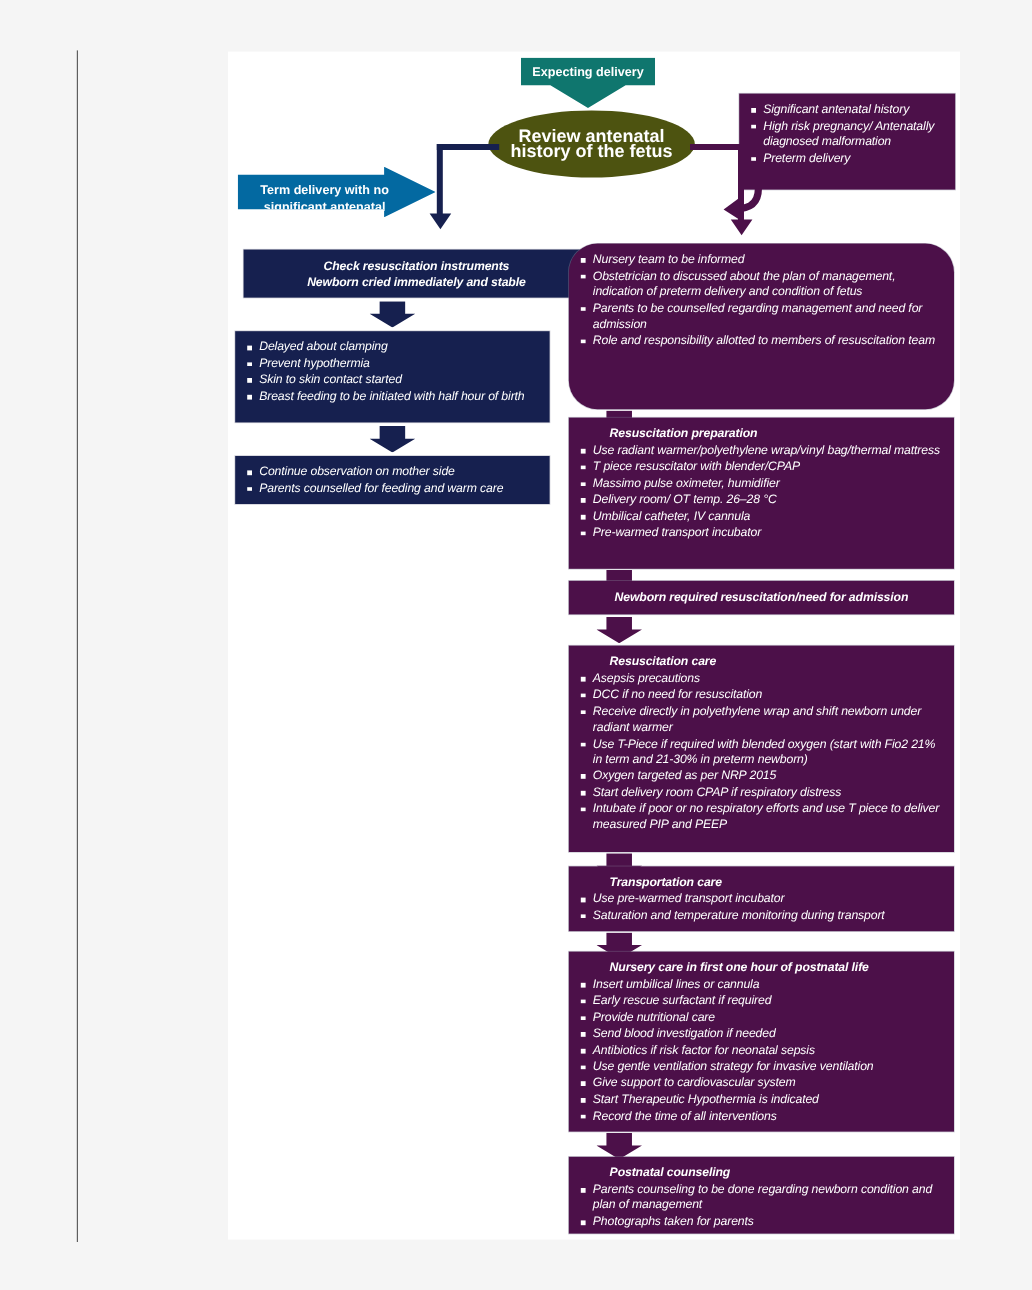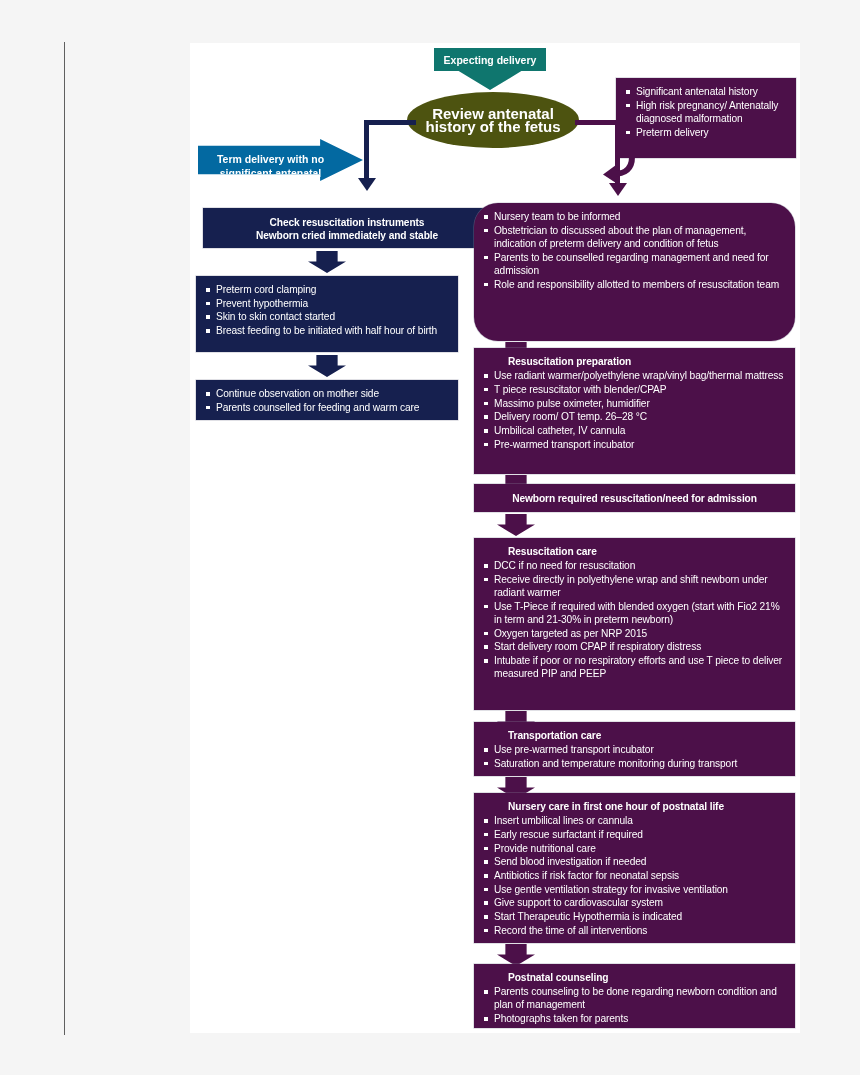--- a/index.html
+++ b/index.html
@@ -39,21 +39,21 @@
   .node {
     position: absolute;
     box-sizing: border-box;
     color: #ffffff;
     font-size: 10.2px;
     line-height: 13.2px;
     letter-spacing: -0.1px;
   }
   .navy   { background: #16204f; }
   .purple { background: #4c1049; }
-  .box    { padding: 7px 10px 8px 10px; box-shadow: 0 0 0 0.6px rgba(140,140,160,.45); }
+  .box    { padding: 7px 10px 8px 10px; box-shadow: 0 0 0 0.6px rgba(140,140,160,.45); font-style: italic; }
 
   .title {
     font-weight: bold;
     display: block;
     margin-bottom: 1px;
     padding-left: 24px;
   }
   .center { text-align: center; font-weight: bold; }
 
   ul.bul {
@@ -189,21 +189,21 @@
 
 <div class="node navy box center" style="left:203px; top:208px; width:288px; height:40px; padding-top:8px;">
   <span>Check resuscitation instruments</span><br>
   <span>Newborn cried immediately and stable</span>
 </div>
 
 <div class="chev navyc" style="left:308px; top:251px; width:38px; height:22px;"></div>
 
 <div class="node navy box" style="left:196px; top:276px; width:262px; height:76px;">
   <ul class="bul">
-    <li>Preterm cord clamping</li>
+    <li>Delayed about clamping</li>
     <li>Prevent hypothermia</li>
     <li>Skin to skin contact started</li>
     <li>Breast feeding to be initiated with half hour of birth</li>
   </ul>
 </div>
 
 <div class="chev navyc" style="left:308px; top:355px; width:38px; height:22px;"></div>
 
 <div class="node navy box" style="left:196px; top:380px; width:262px; height:40px;">
   <ul class="bul">
@@ -239,20 +239,21 @@
 
 <div class="node purple box center" style="left:474px; top:484px; width:321px; height:28px; padding-top:8px;">
   <span>Newborn required resuscitation/need for admission</span>
 </div>
 
 <div class="chev purplec" style="left:497px; top:514px; width:38px; height:22px;"></div>
 
 <div class="node purple box" style="left:474px; top:538px; width:321px; height:172px;">
   <span class="title">Resuscitation care</span>
   <ul class="bul">
+    <li>Asepsis precautions</li>
     <li>DCC if no need for resuscitation</li>
     <li>Receive directly in polyethylene wrap and shift newborn under radiant warmer</li>
     <li>Use T-Piece if required with blended oxygen (start with Fio2 21% in term and 21-30% in preterm newborn)</li>
     <li>Oxygen targeted as per NRP 2015</li>
     <li>Start delivery room CPAP if respiratory distress</li>
     <li>Intubate if poor or no respiratory efforts and use T piece to deliver measured PIP and PEEP</li>
   </ul>
 </div>
 
 <div class="chev purplec" style="left:497px; top:711px; width:38px; height:22px;"></div>

